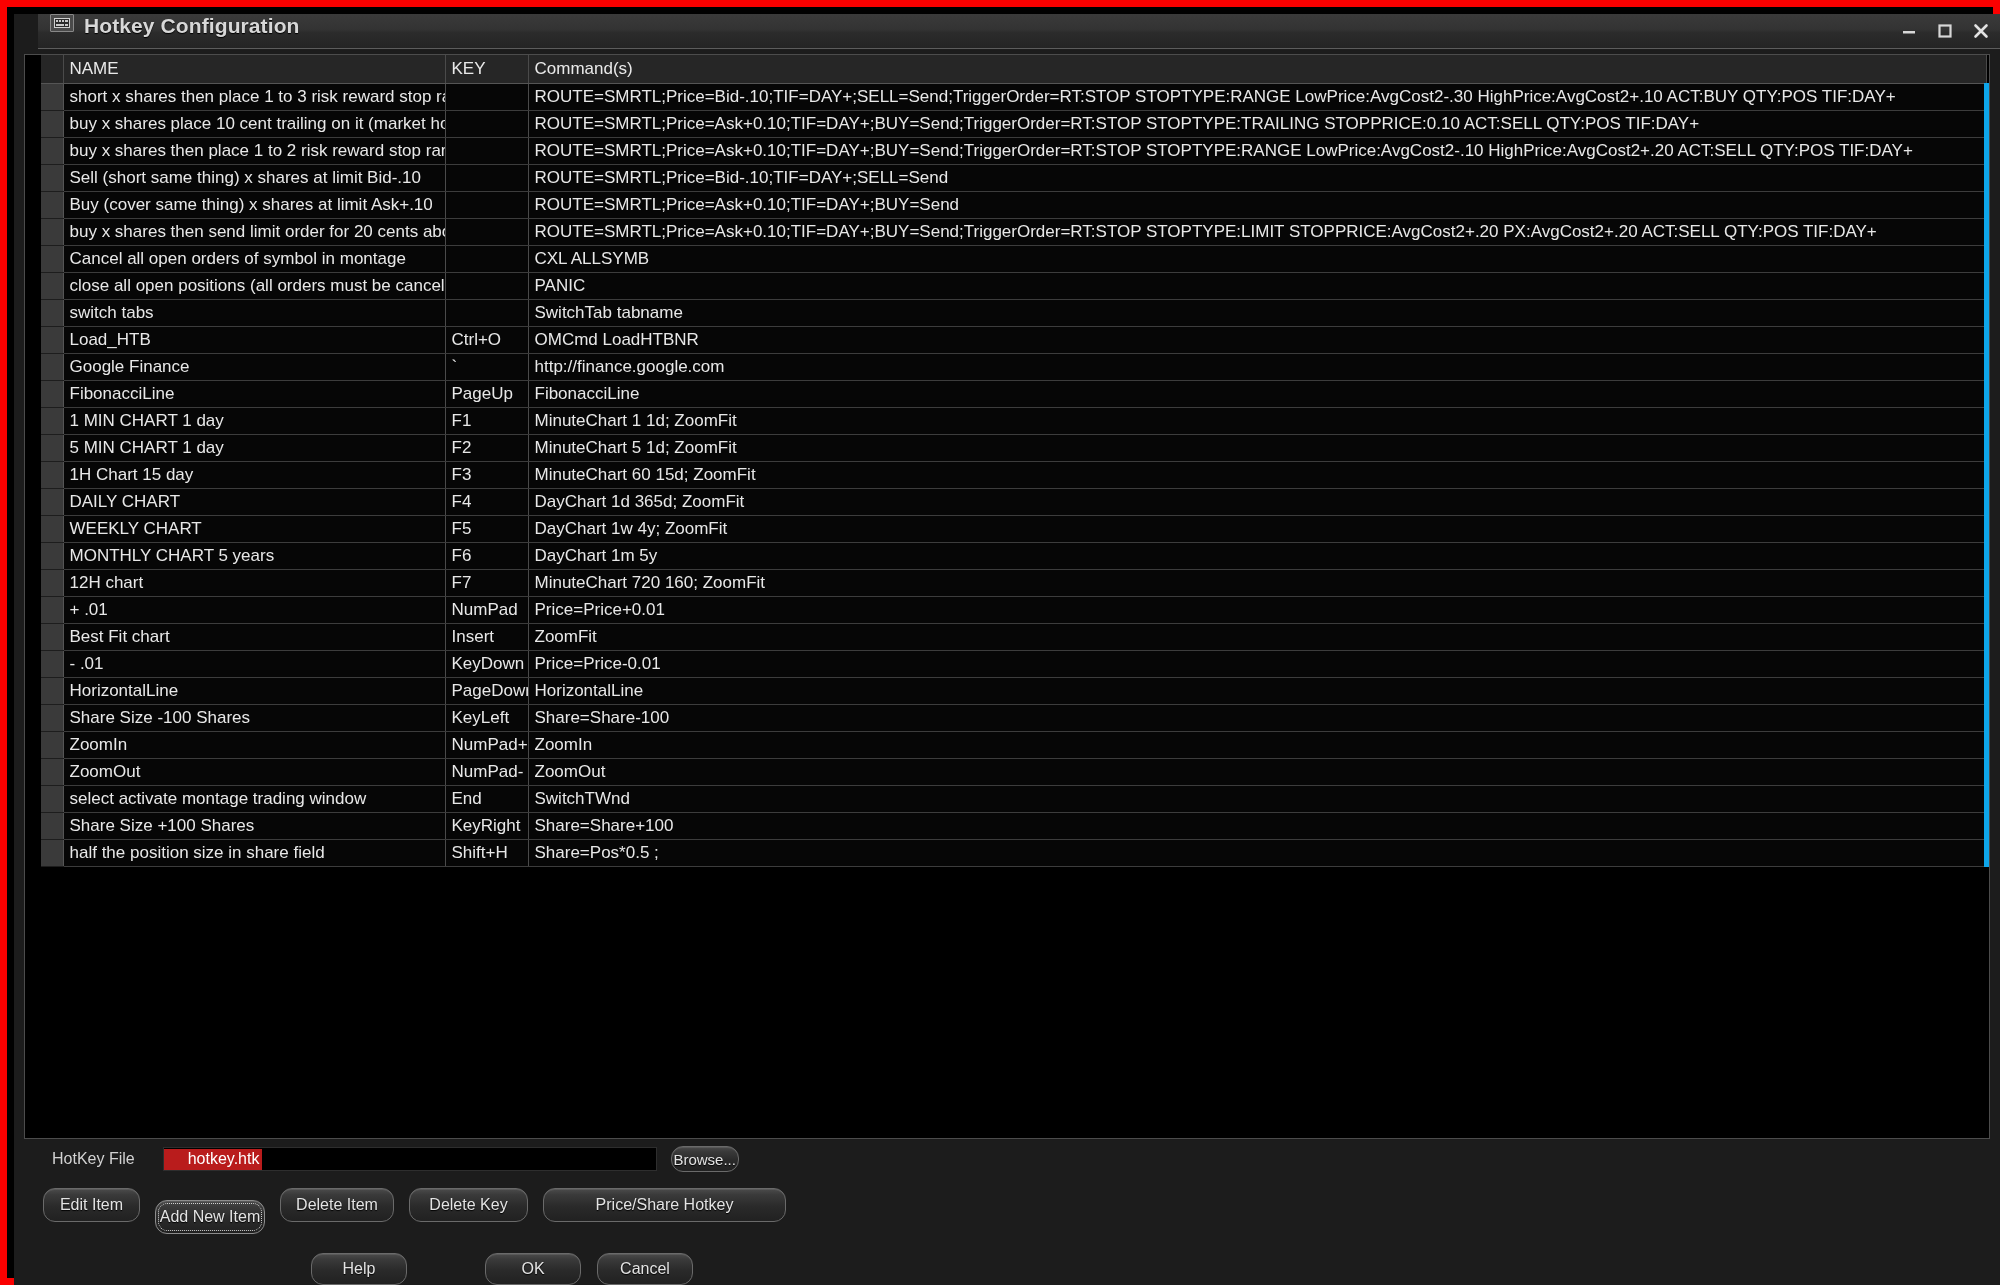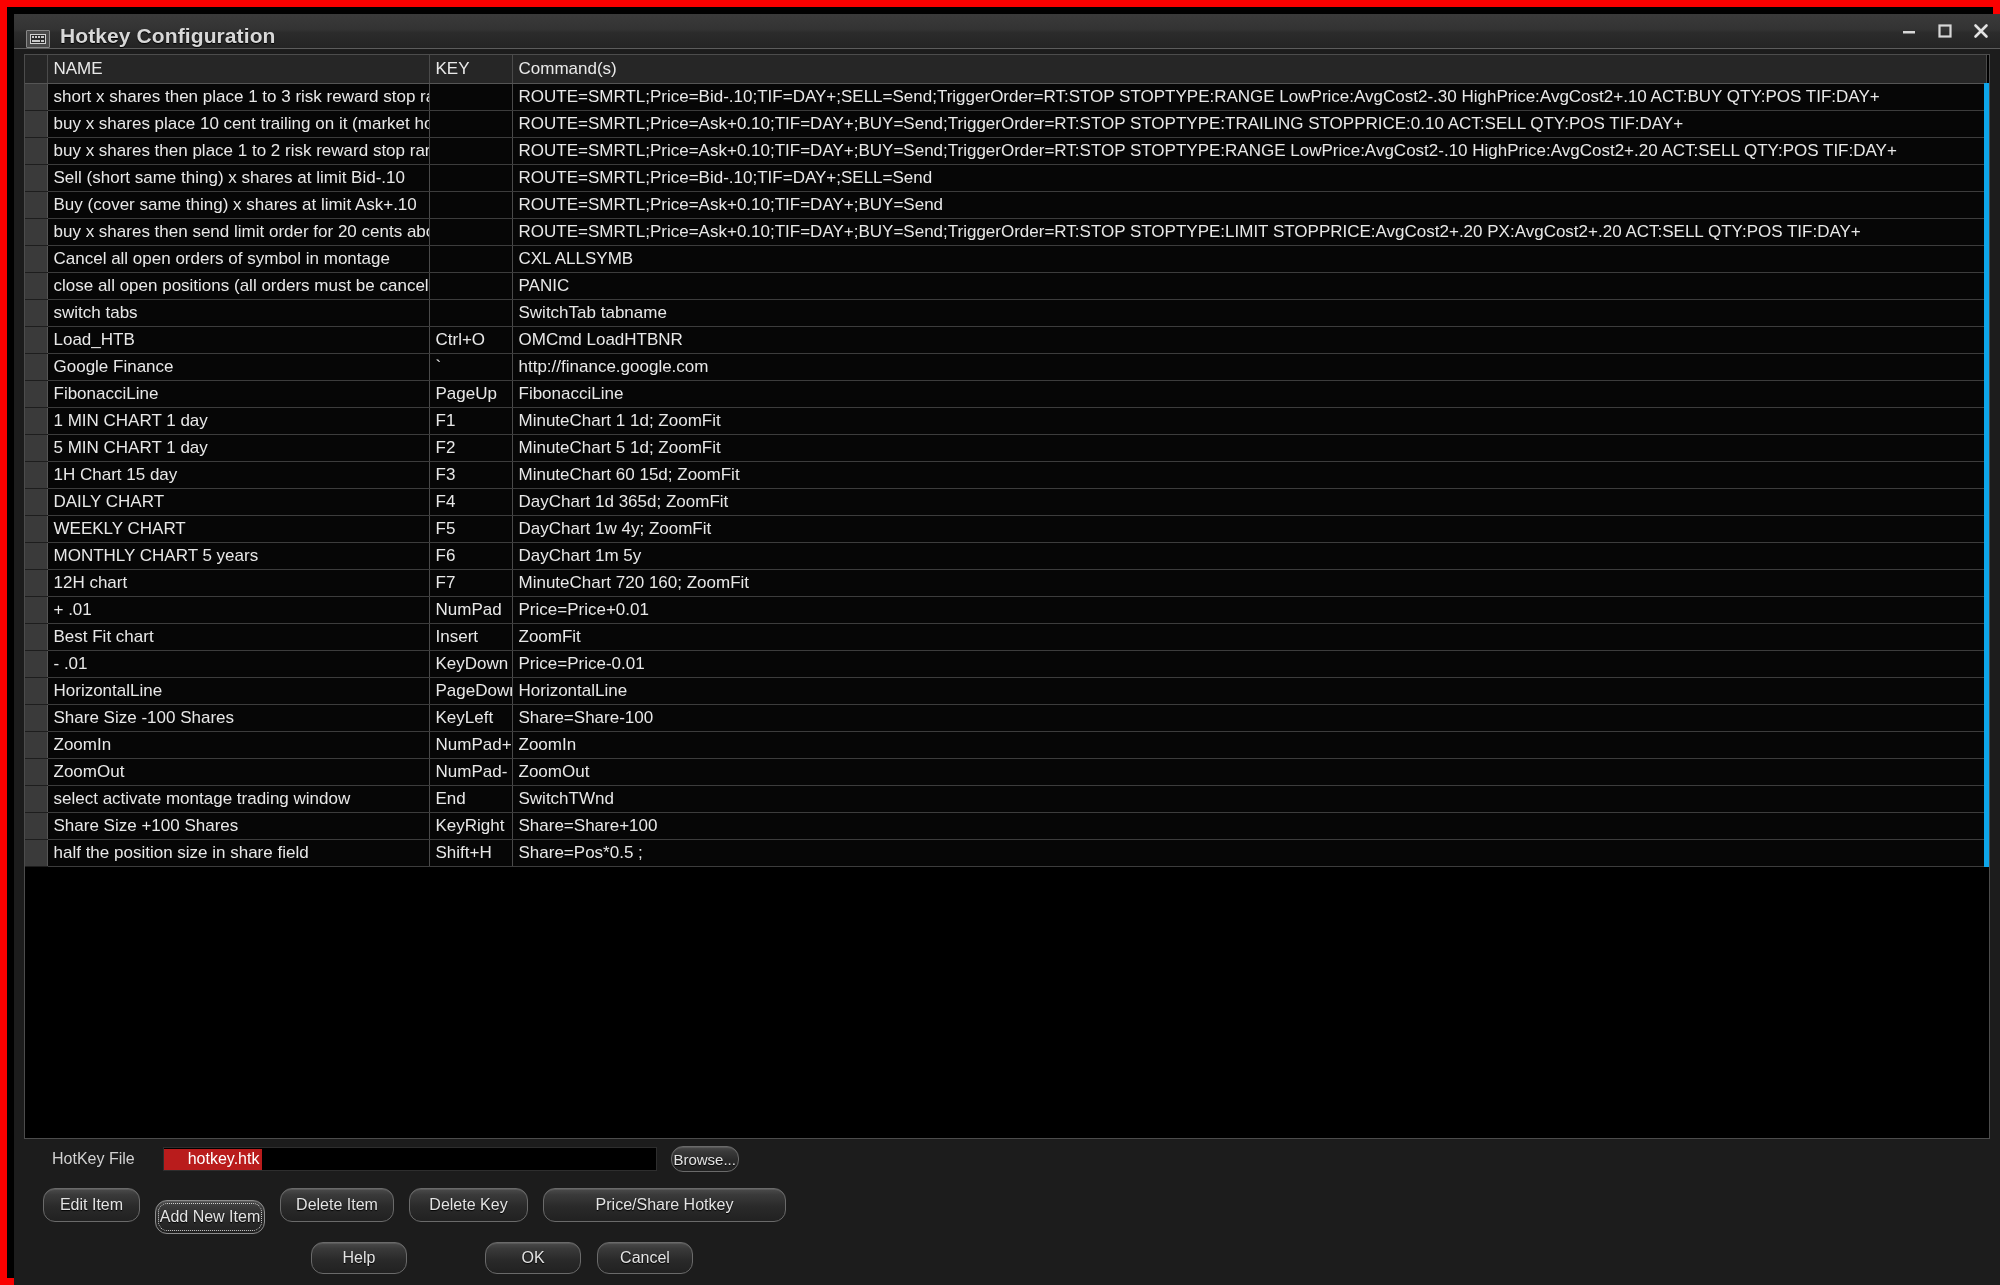--- a/index.html
+++ b/index.html
@@ -38,21 +38,22 @@
   }
 
   
   #titlebar {
     position: relative;
     height: 34px;
     flex: 0 0 34px;
     background: linear-gradient(to bottom, #3a3a3a 0%, #333333 45%, #2b2b2b 55%, #242424 100%);
     border-bottom: 1px solid #5c5c5c;
     display: flex;
-    align-items: flex-end;
+    align-items: flex-start;
+    margin-left: 24px;
   }
   #titlebar .tb-icon {
     width: 22px; height: 16px;
     margin-left: 12px;
     margin-right: 10px;
     background: #4a4a4a;
     border: 1px solid #888;
     border-radius: 1px;
     display: flex;
     align-items: center;
@@ -84,20 +85,21 @@
   .tb-btn svg { display: block; }
 
   
   #table-area {
     position: relative;
     margin: 5px 10px 0 10px;
     flex: 1 1 auto;
     background: #000;
     border: 1px solid #4c4c4c;
     overflow: hidden;
+    padding-left: 16px;
   }
   table.grid {
     border-collapse: collapse;
     width: 100%;
     table-layout: fixed;
     font-size: 17px;
     color: #e8e8e8;
   }
   table.grid col.c-gutter { width: 22px; }
   table.grid col.c-name   { width: 382px; }
@@ -213,21 +215,21 @@
   }
   #action-row .btn { height: 34px; }
   .w-edit   { width: 97px; }
   .w-add    { width: 110px; margin-top: 23px; }
   .w-delitm { width: 114px; }
   .w-delkey { width: 119px; }
   .w-price  { width: 243px; }
 
   #footer-row {
     display: flex;
-    align-items: center;
+    align-items: flex-end;
     height: 54px;
     padding-left: 297px;
     gap: 0;
   }
   #footer-row .btn { height: 32px; width: 96px; }
   #footer-row .gap-a { width: 78px; }
   #footer-row .gap-b { width: 16px; }
 </style>
 </head>
 <body>

